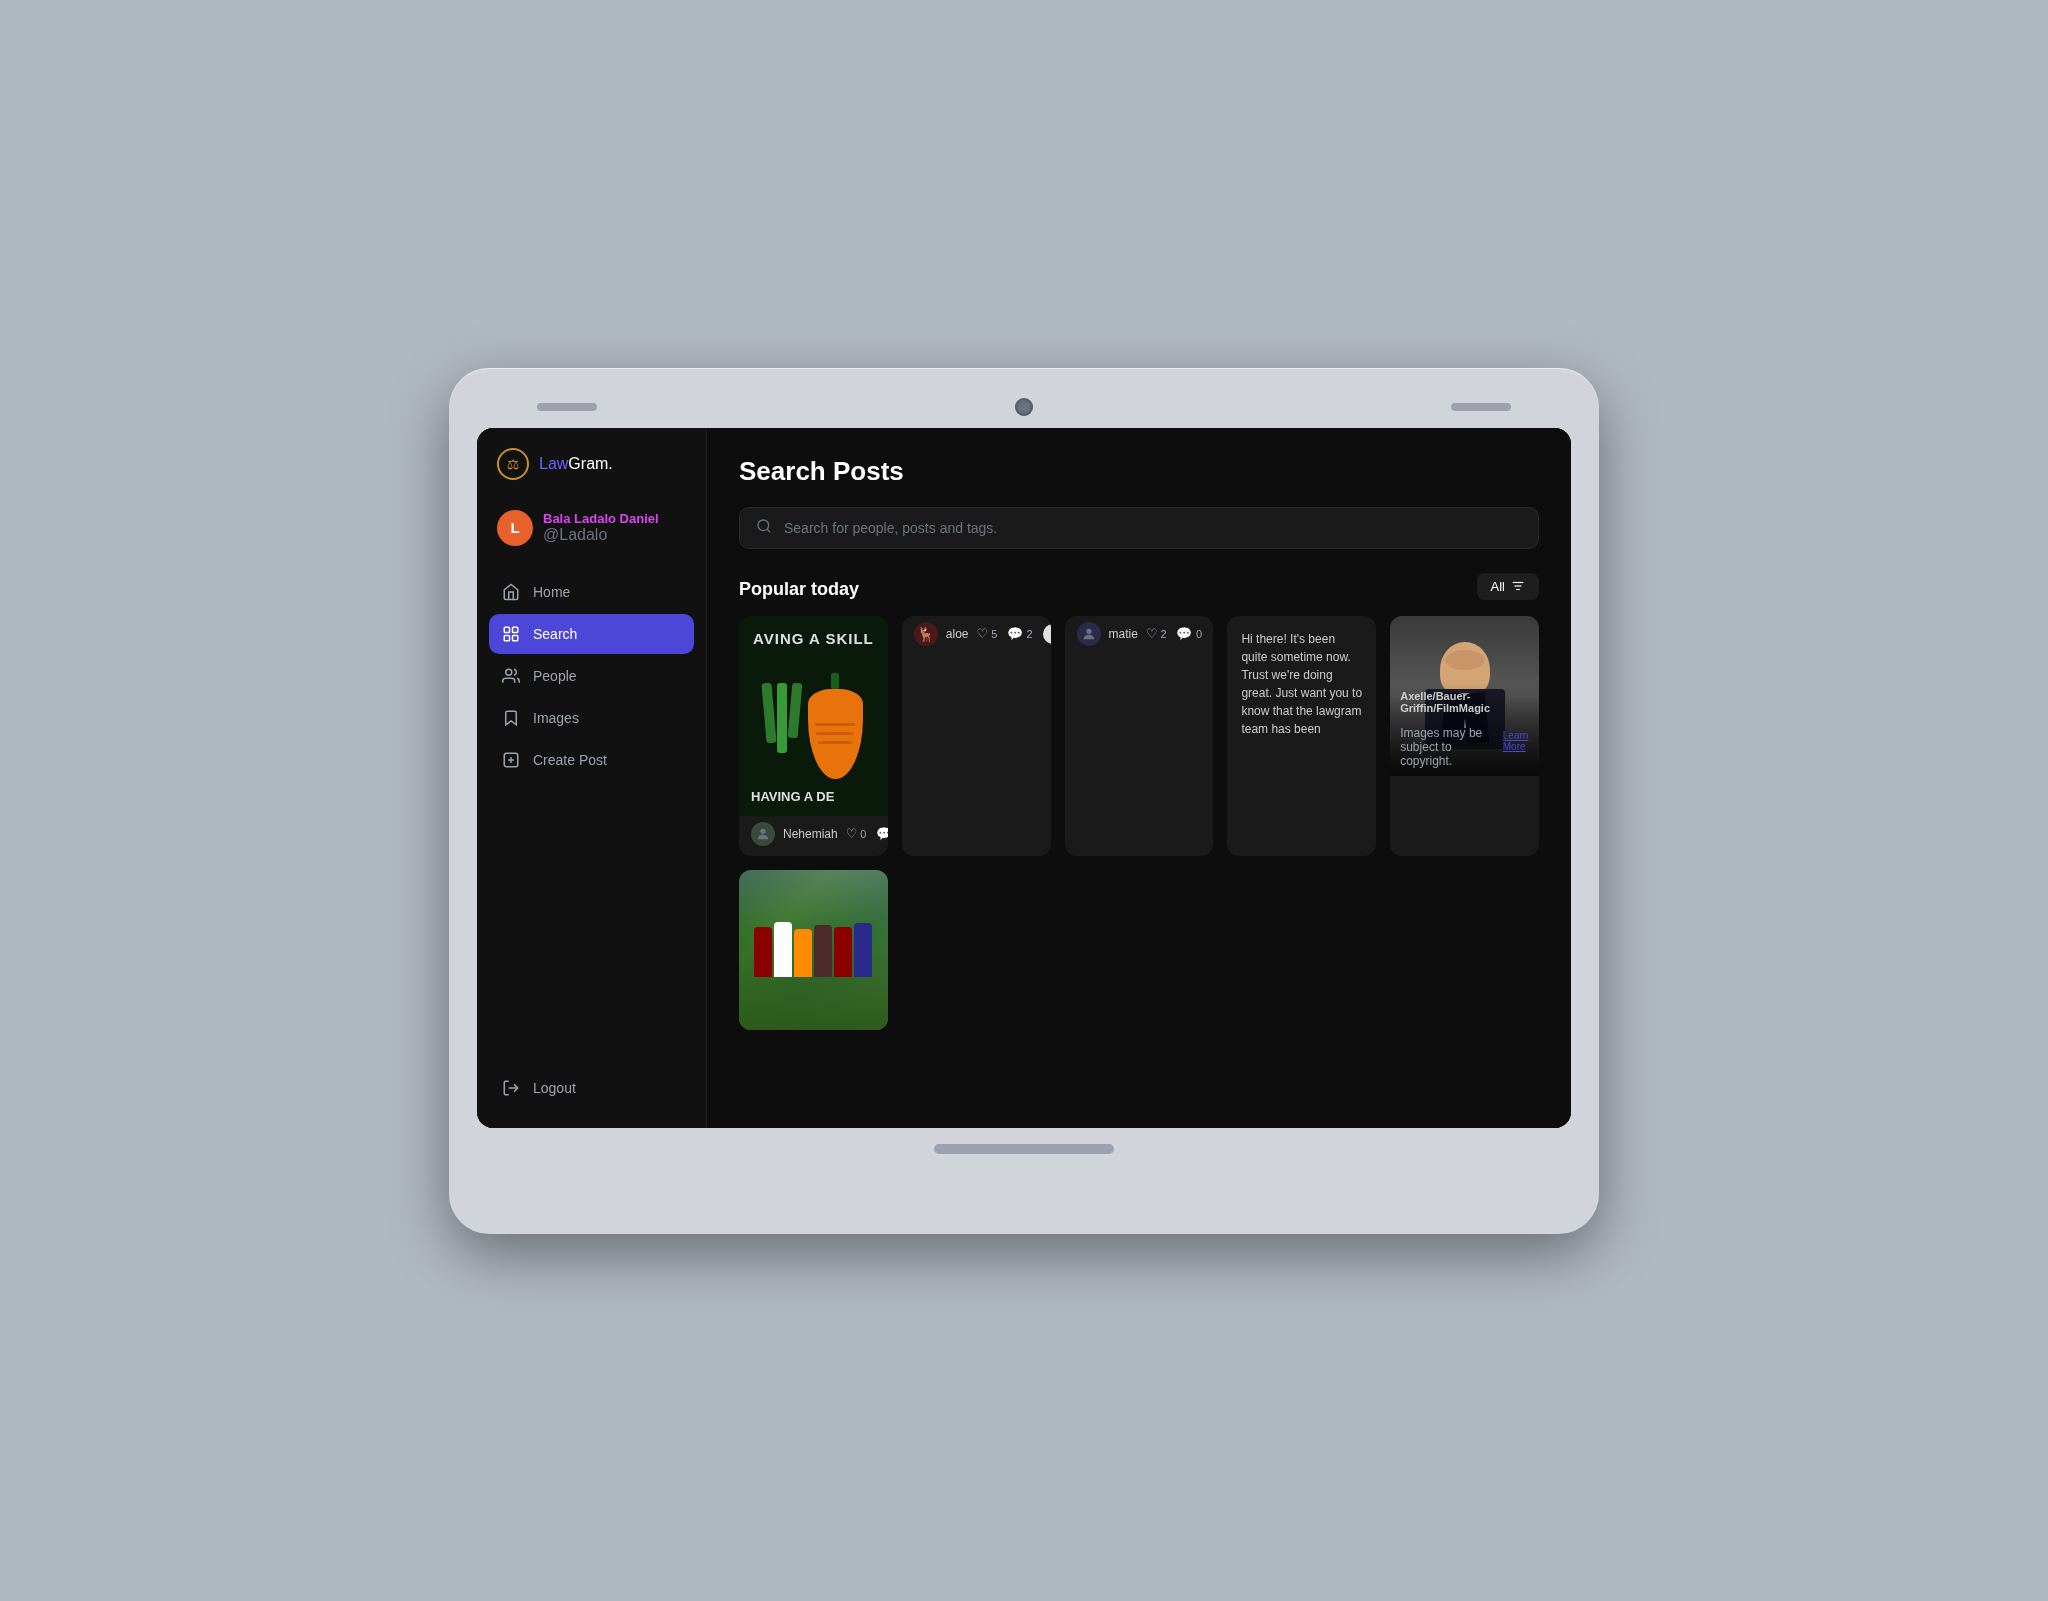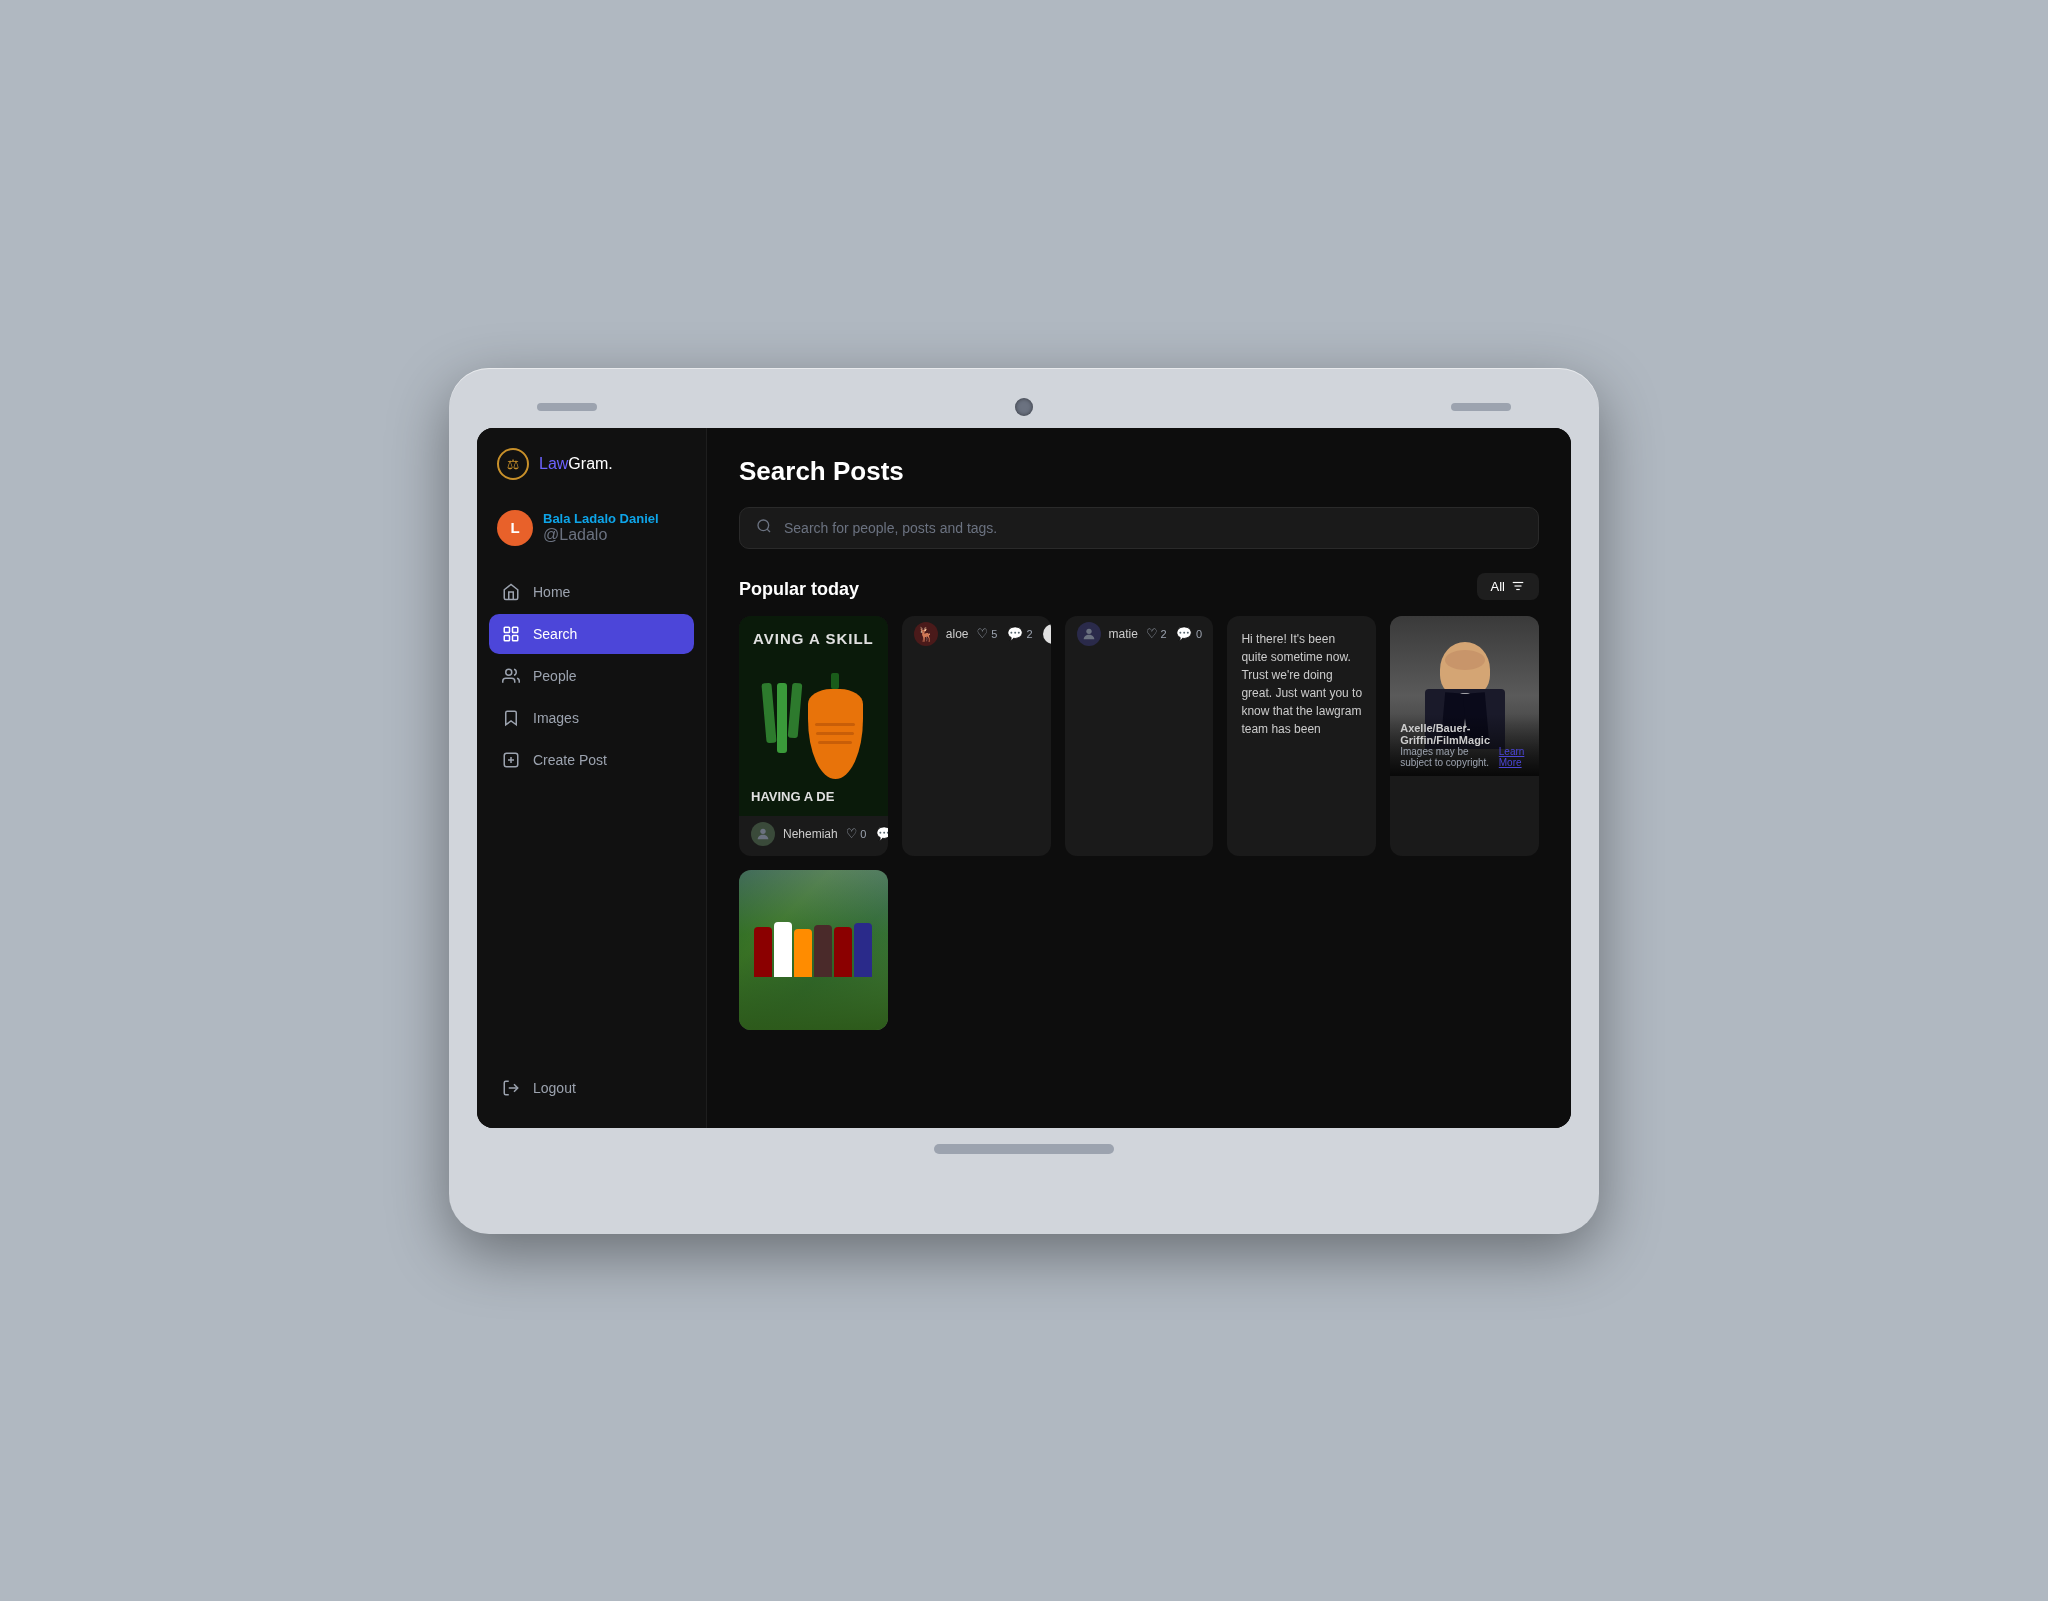--- a/index.html
+++ b/index.html
@@ -117,21 +117,21 @@
       align-items: center;
       justify-content: center;
       color: white;
       font-weight: 700;
       font-size: 15px;
       flex-shrink: 0;
     }
 
     .user-info { flex: 1; }
     .user-name {
-      color: #0ea5e9;
+      color: #d946ef;
       font-size: 13px;
       font-weight: 600;
     }
     .user-handle {
       color: #6b7280;
       font-size: 16px;
     }
 
     .nav-section {
       flex: 1;
@@ -350,21 +350,22 @@
     }
 
     .photo-credit {
       color: #cccccc;
       font-size: 11px;
       font-weight: 600;
     }
 
     .photo-copyright {
       color: #9ca3af;
-      font-size: 10px;
+      font-size: 12px;
+      margin-top: 12px;
     }
 
     .learn-more {
       color: #4c46d9;
       font-size: 10px;
       text-decoration: underline;
       cursor: pointer;
     }
 
     

